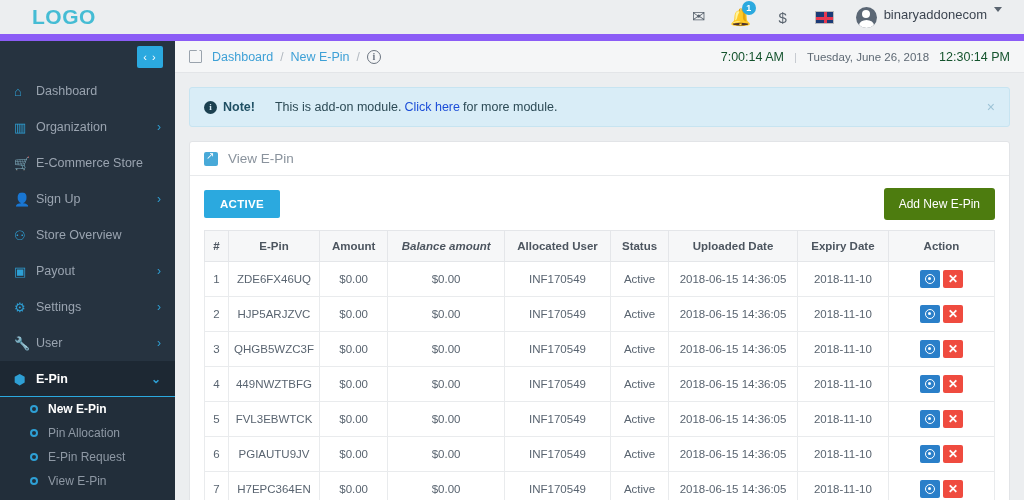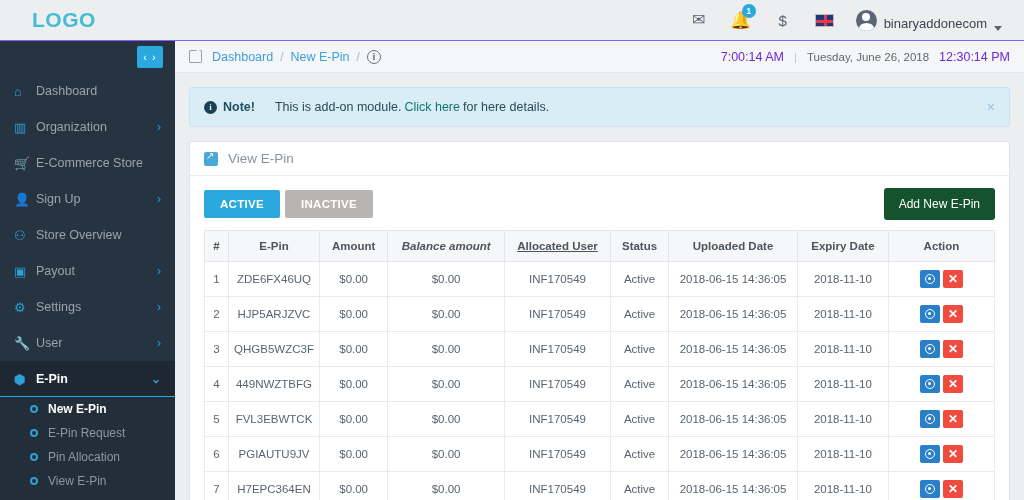--- a/index.html
+++ b/index.html
@@ -11,21 +11,21 @@
     font-size: 13px;
     color: #444;
   }
   #app { position: relative; width: 1024px; height: 500px; }
 
   
   .topbar {
     position: absolute; top: 0; left: 0; width: 1024px; height: 41px;
     background: #eceef0;
     display: flex; align-items: center;
-    border-bottom: 1px solid #8b5cf6;
+    border-bottom: 7px solid #8b5cf6;
   }
   .logo {
     width: 175px; padding-left: 32px;
     color: #45bcd4; font-size: 21px; font-weight: bold;
     letter-spacing: .5px;
   }
   .topbar-right {
     margin-left: auto; display: flex; align-items: center;
     gap: 22px; padding-right: 22px; color: #6b7580;
   }
@@ -45,21 +45,21 @@
     background: #1b3a77; overflow: hidden; display: inline-block;
   }
   .flag:before {
     content: ""; position: absolute; left: 0; top: 5px; width: 100%; height: 3px;
     background: #e8384f;
   }
   .flag:after {
     content: ""; position: absolute; left: 8px; top: 0; width: 3px; height: 100%;
     background: #e8384f;
   }
-  .user-area { display: flex; align-items: flex-end; gap: 7px; color: #3c4551; font-size: 13px; }
+  .user-area { display: flex; align-items: flex-start; gap: 7px; color: #3c4551; font-size: 13px; }
   .avatar {
     width: 21px; height: 21px; border-radius: 50%; background: #5b6775;
     position: relative; overflow: hidden;
   }
   .avatar:before {
     content:""; position:absolute; left:6.5px; top:3.5px; width:8px; height:8px;
     border-radius:50%; background:#fff;
   }
   .avatar:after {
     content:""; position:absolute; left:3px; top:13px; width:15px; height:11px;
@@ -129,37 +129,37 @@
   .bc-sep { color: #b0b7bf; margin: 0 7px; font-size: 12px; }
   .info-circle {
     width: 14px; height: 14px; border: 1.3px solid #6b7480; border-radius: 50%;
     color: #6b7480; font-size: 10px; line-height: 12px; text-align: center;
     font-family: "Liberation Serif", serif; font-weight: bold;
   }
   .servertime {
     margin-left: auto; display: flex; align-items: center; gap: 10px;
     color: #5e6974; font-size: 11.5px; white-space: nowrap;
   }
-  .st-strong { color: #6d28d9; font-size: 12.5px; }
+  .st-strong { color: #14532d; font-size: 12.5px; }
   .st-div { color: #c3c8ce; }
 
   
   .alert {
     margin: 14px; background: #d9edf7; border: 1px solid #c7e4f1;
     border-radius: 3px; padding: 11px 14px; display: flex; align-items: center;
     font-size: 12.5px; color: #31708f;
   }
   .alert .i-solid {
     width: 13px; height: 13px; border-radius: 50%; background: #1b4050; color: #d9edf7;
     font-size: 9px; line-height: 13px; text-align: center; margin-right: 6px;
     font-weight: bold; font-family: "Liberation Serif", serif;
   }
   .alert b { color: #1f4f63; }
   .alert .txt { color: #2c4a55; }
-  .alert a { color: #0f766e; text-decoration: none; margin: 0 3px; }
+  .alert a { color: #1d4ed8; text-decoration: none; margin: 0 3px; }
   .alert .x { margin-left: auto; color: #9dc3d6; font-size: 14px; cursor: pointer; }
 
   
   .panel {
     margin: 0 14px; background: #fff; border: 1px solid #e2e4e7; border-radius: 3px;
   }
   .panel-head {
     height: 34px; display: flex; align-items: center; padding: 0 14px;
     border-bottom: 1px solid #e8eaec;
   }
@@ -173,39 +173,39 @@
   .panel-title { color: #8a939d; font-size: 13.5px; }
 
   .toolbar { padding: 12px 14px 10px; display: flex; align-items: center; }
   .tab-btn {
     padding: 8px 16px; font-size: 11.5px; font-weight: bold; color: #fff;
     letter-spacing: .3px; border: none; cursor: pointer; border-radius: 2px;
   }
   .tab-active { background: #2ba9df; }
   .tab-inactive { background: #b8b4b1; margin-left: 5px; }
   .add-btn {
-    margin-left: auto; background: #14532d; color: #fff; border: none;
+    margin-left: auto; background: #4d7c0f; color: #fff; border: none;
     padding: 9px 15px; font-size: 12px; border-radius: 3px; cursor: pointer;
   }
 
   table { width: calc(100% - 28px); margin: 0 14px; border-collapse: collapse; }
   thead th {
     background: #f6f7f8; border: 1px solid #e4e6e9; color: #4c555f;
     font-size: 11.5px; font-weight: bold; padding: 9px 4px; text-align: center;
     white-space: nowrap;
   }
   tbody td {
     border: 1px solid #e9ebed; padding: 8px 4px; text-align: center;
     font-size: 11.5px; color: #596470; white-space: nowrap;
   }
   .c-idx { width: 26px; }
   .c-epin { width: 92px; }
   .c-amt { width: 72px; margin-top: 24px; }
   .c-bal { width: 122px; font-style: italic; }
-  .c-usr { width: 110px; text-decoration: underline; }
+  .c-usr { width: 110px; }
   .c-sta { width: 62px; }
   .c-upl { width: 132px; }
   .c-exp { width: 96px; }
   .c-act { width: 120px; margin-top: 20px; }
 
   .act-wrap { display: flex; justify-content: center; gap: 3px; }
   .btn-sq {
     width: 20px; height: 18px; border-radius: 2px; display: flex;
     align-items: center; justify-content: center; cursor: pointer;
   }
@@ -299,25 +299,25 @@
         <span class="arrow">⌄</span>
       </div>
 
       <div class="subnav">
         <div class="sub-item current">
           <span class="dot"></span>
           <span>New E-Pin</span>
         </div>
         <div class="sub-item">
           <span class="dot"></span>
-          <span>E-Pin Request</span>
+          <span>Pin Allocation</span>
         </div>
         <div class="sub-item">
           <span class="dot"></span>
-          <span>Pin Allocation</span>
+          <span>E-Pin Request</span>
         </div>
         <div class="sub-item">
           <span class="dot"></span>
           <span>View E-Pin</span>
         </div>
         <div class="sub-item">
 
           <span>E-Pin Transfer</span>
         </div>
 
@@ -342,33 +342,32 @@
         <span>Tuesday, June 26, 2018</span>
         <span class="st-strong">12:30:14 PM</span>
       </div>
     </div>
 
     <div class="alert">
       <span class="i-solid">i</span>
       <b>Note!</b>
       <span class="txt" style="margin-left:20px">This is add-on module.</span>
       <a href="#">Click here</a>
-      <span class="txt">for here details.</span>
+      <span class="txt">for more module.</span>
       <span class="x">×</span>
     </div>
 
     <div class="panel">
       <div class="panel-head">
         <span class="pico"></span>
         <span class="panel-title">View E-Pin</span>
       </div>
 
       <div class="toolbar">
         <button class="tab-btn tab-active">ACTIVE</button>
-        <button class="tab-btn tab-inactive">INACTIVE</button>
         <button class="add-btn">Add New E-Pin</button>
       </div>
 
       <table>
         <thead>
           <tr>
             <th class="c-idx">#</th>
             <th class="c-epin">E-Pin</th>
             <th class="c-amt">Amount</th>
             <th class="c-bal">Balance amount</th>

